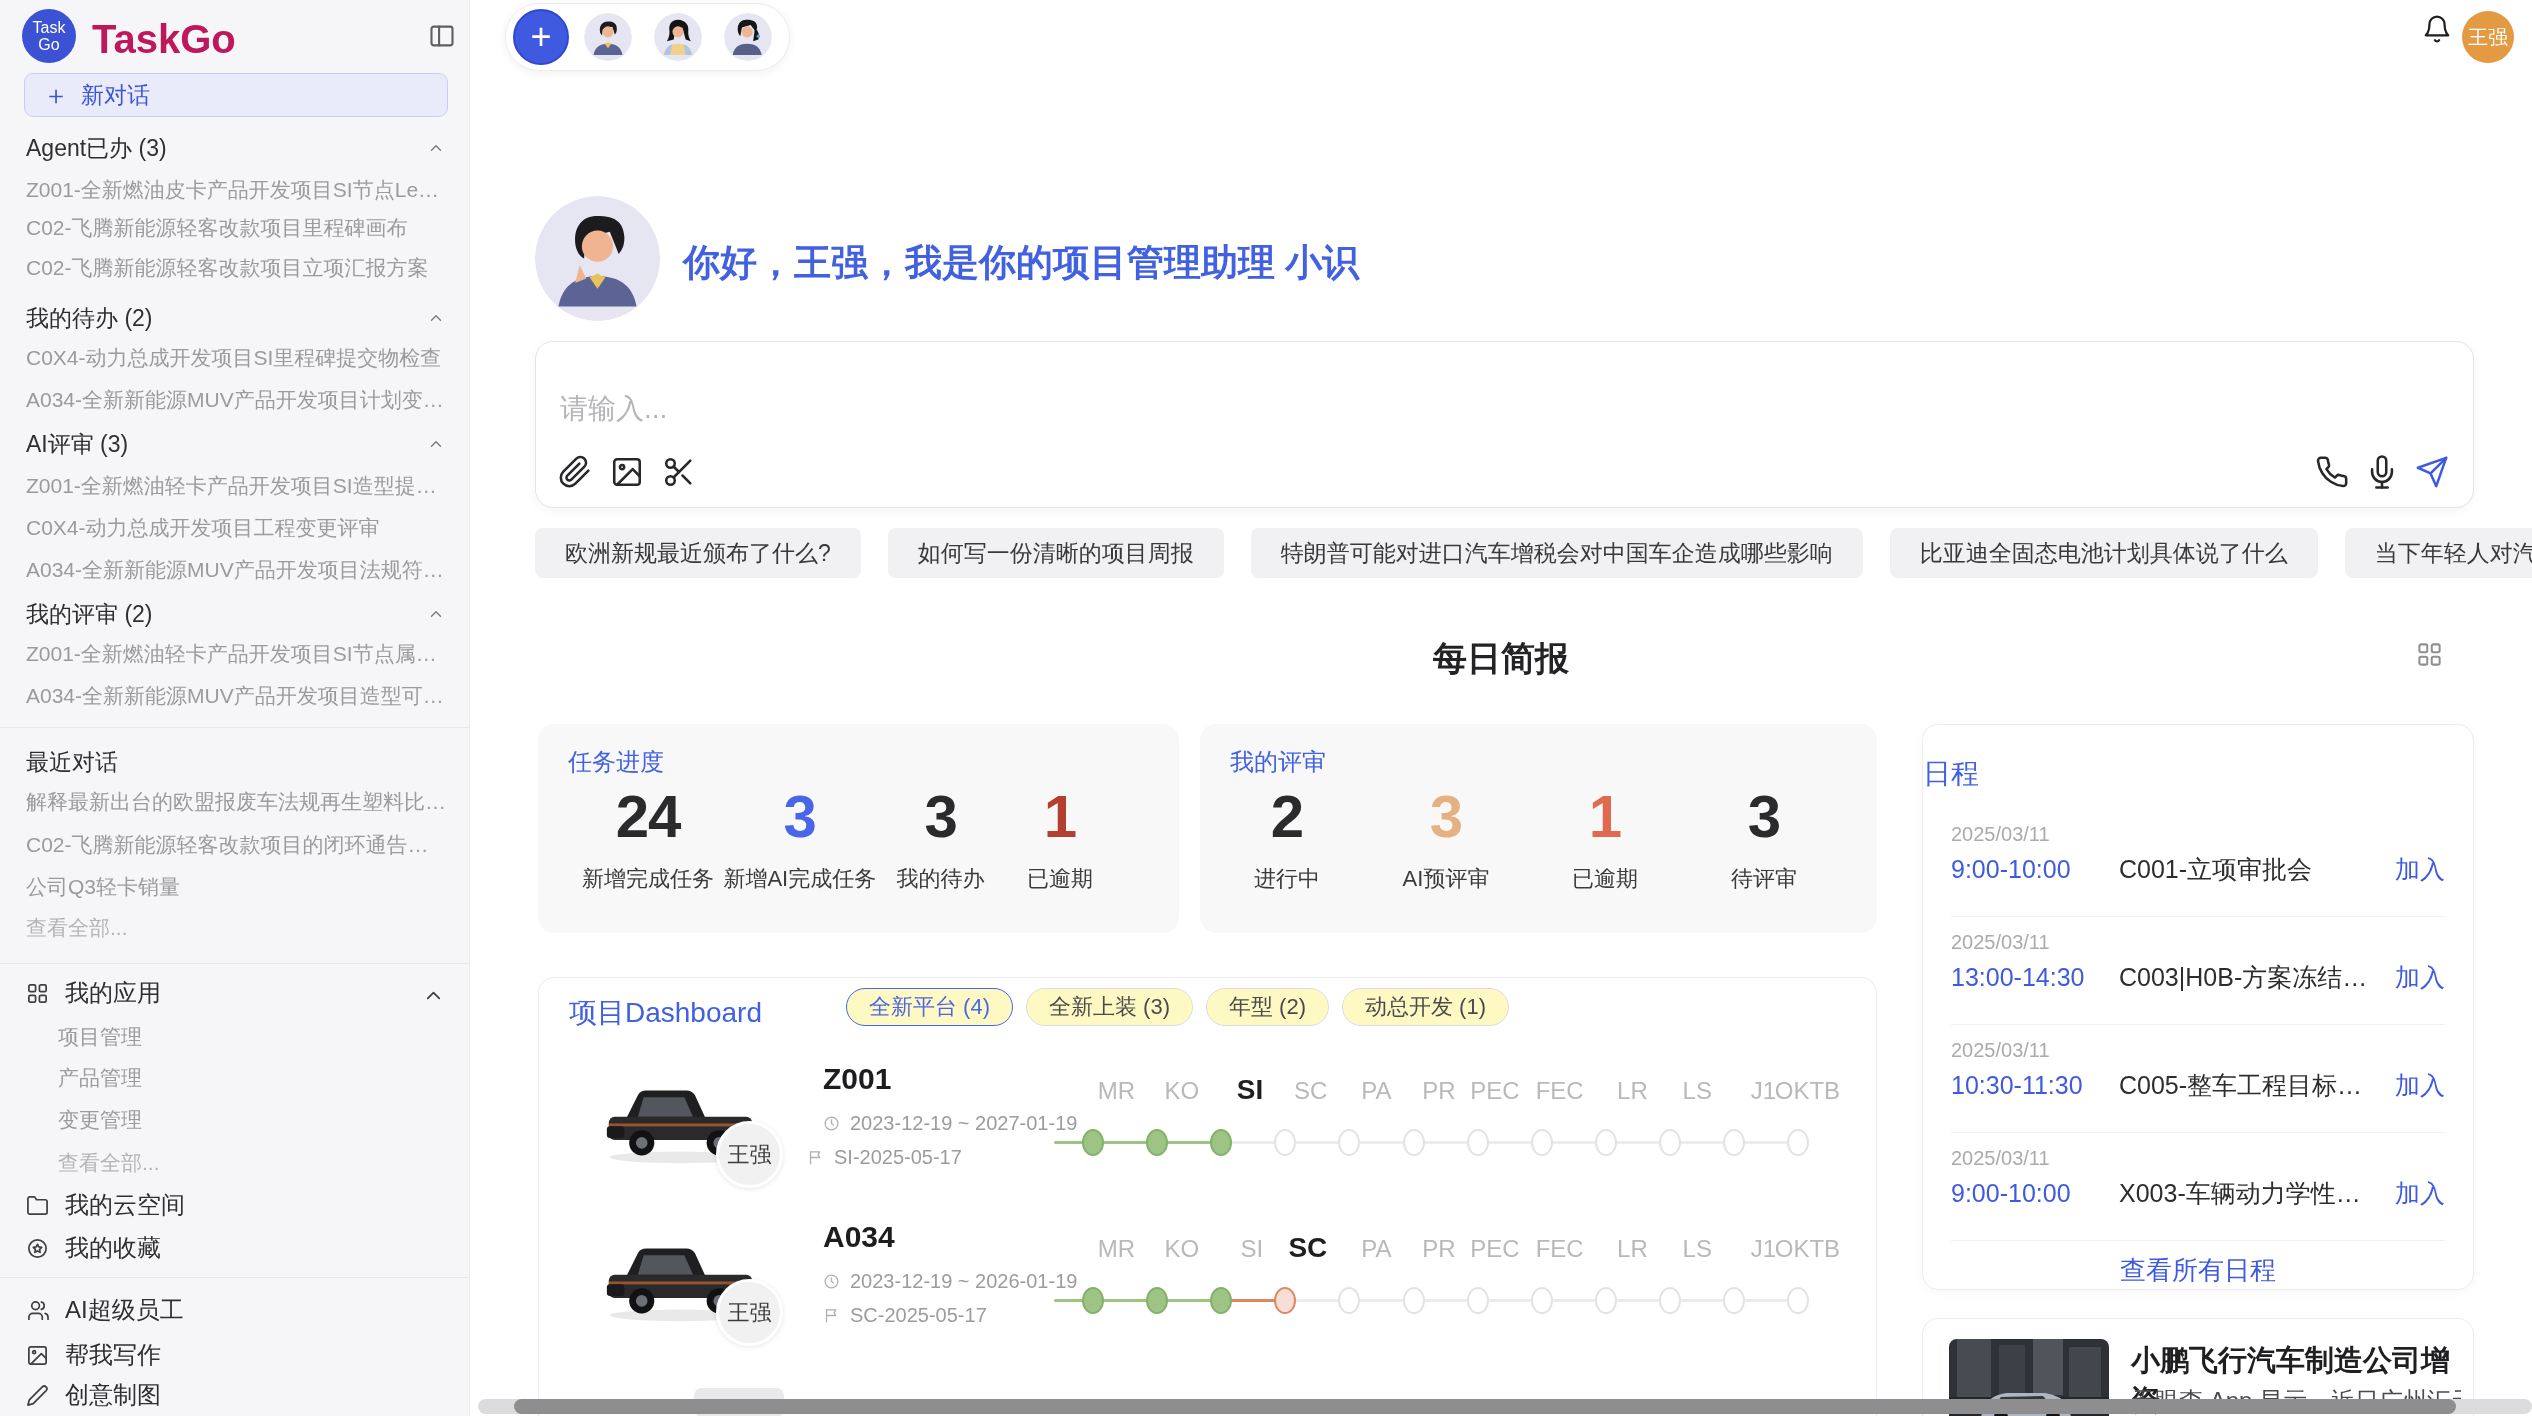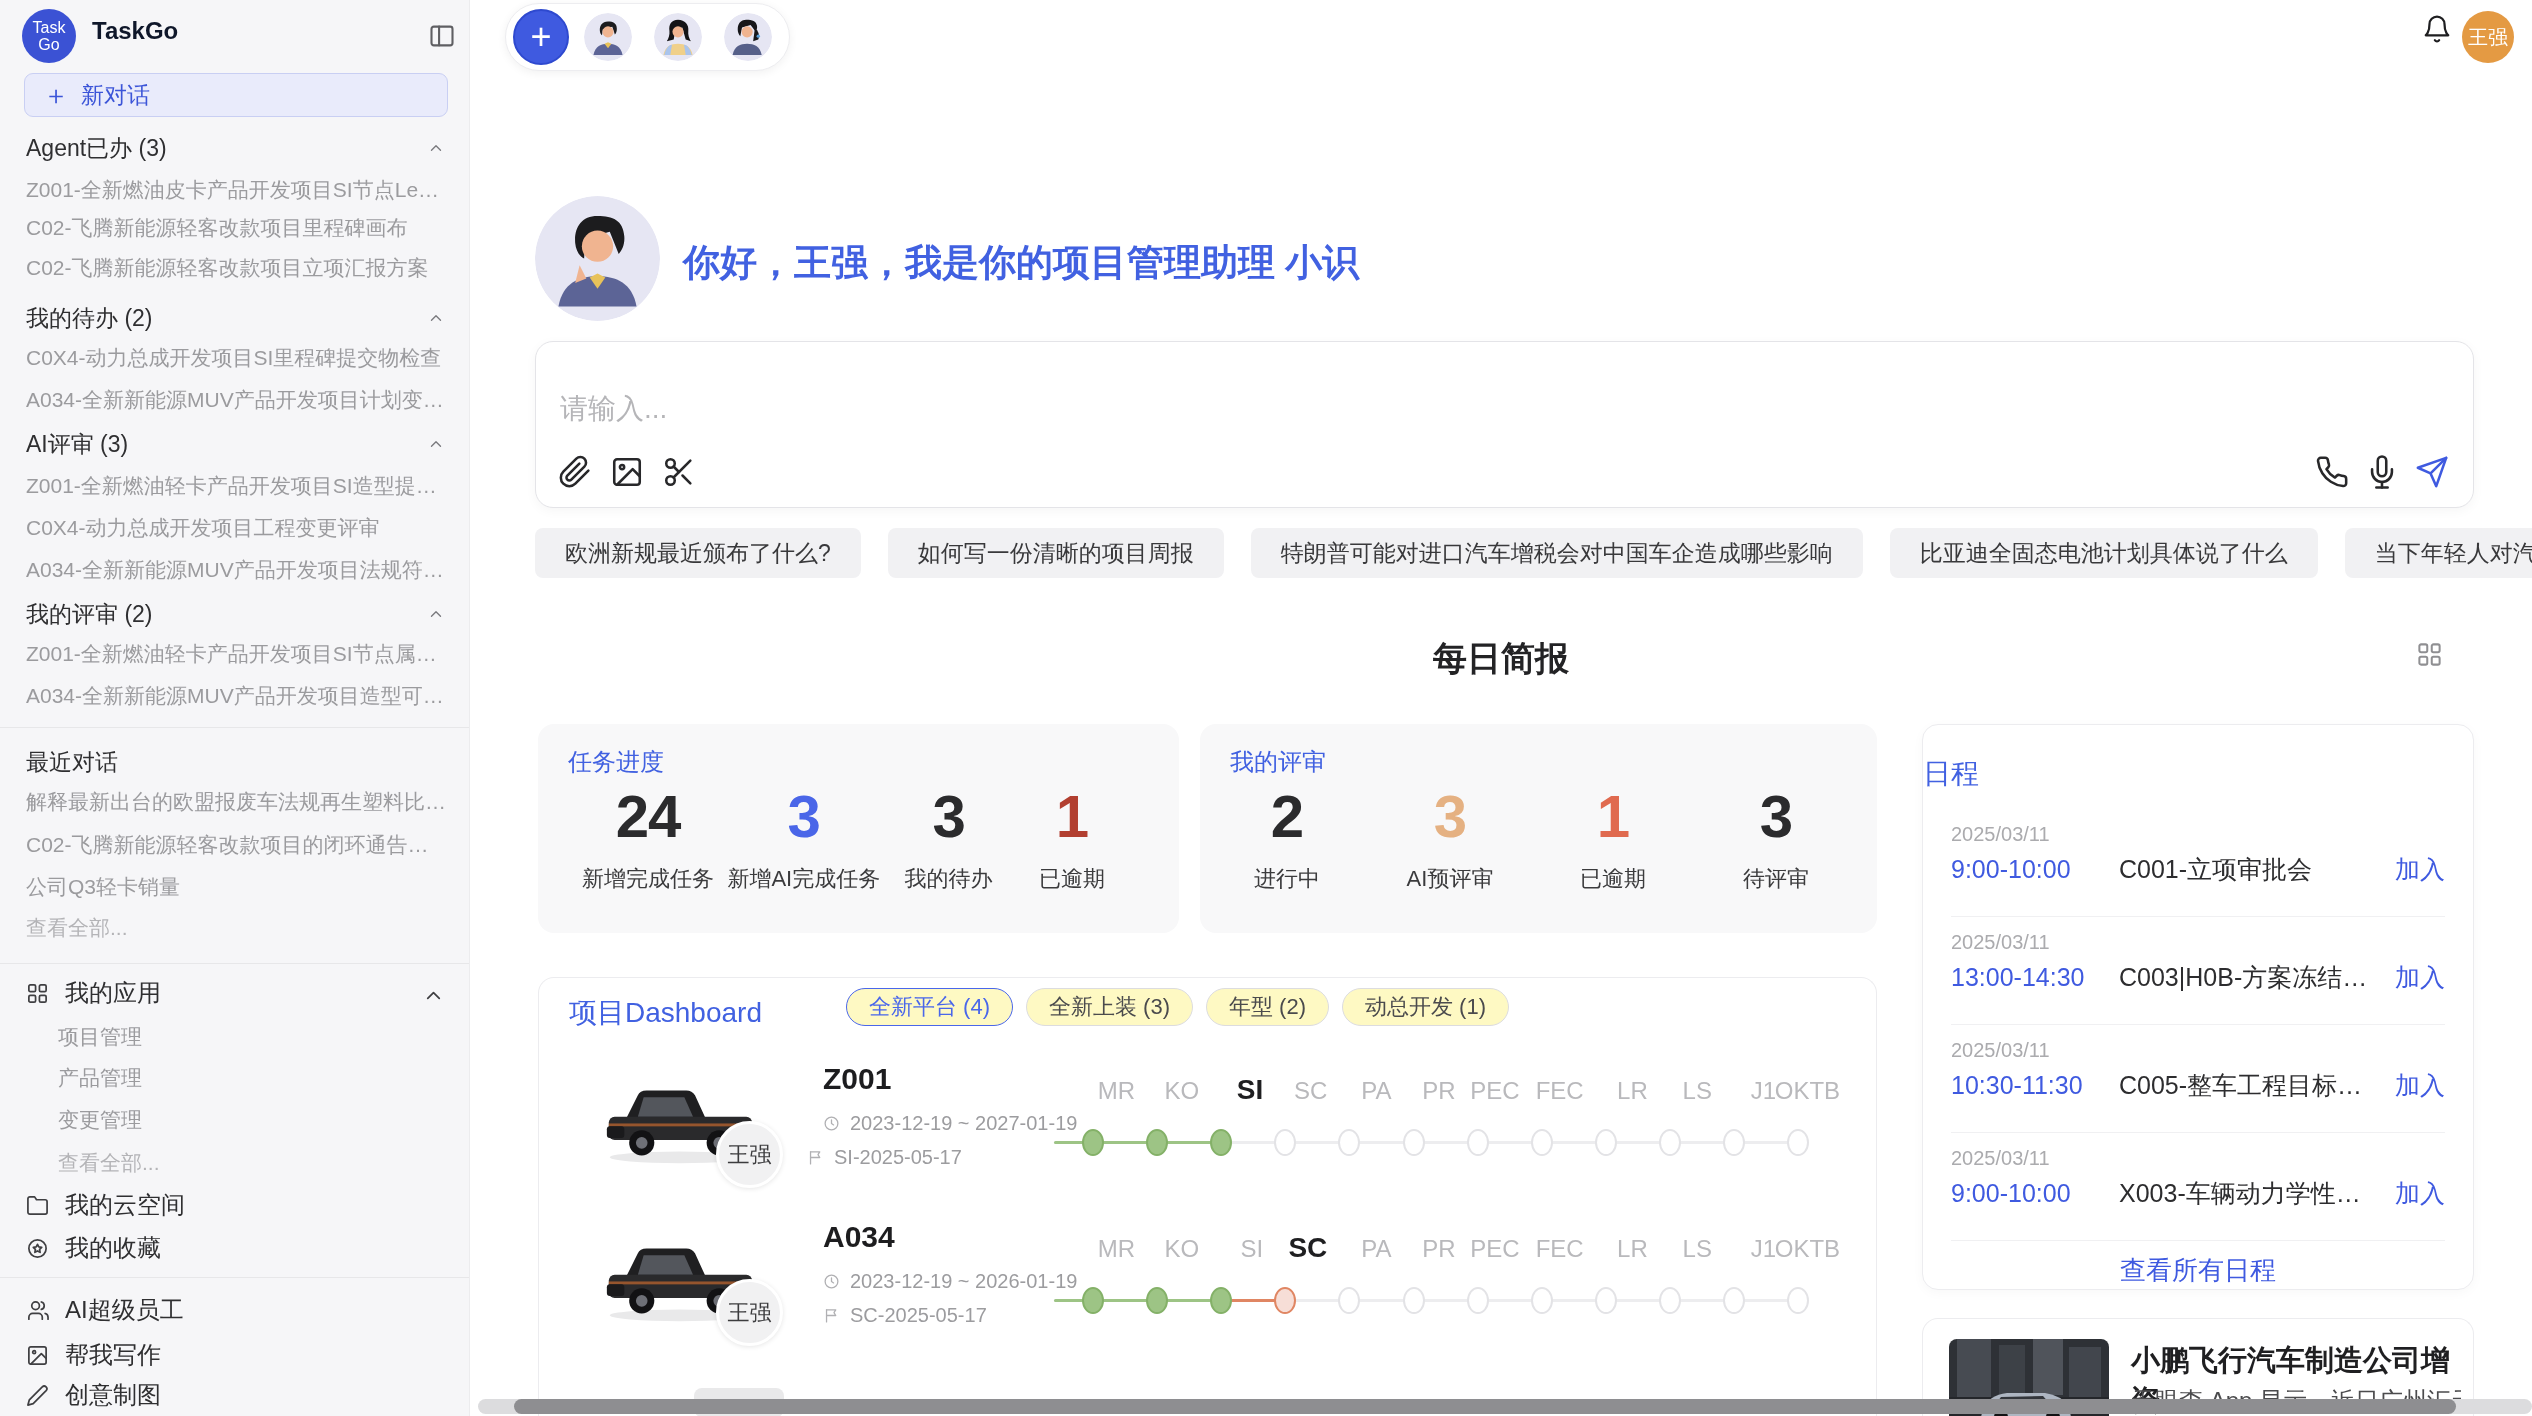--- a/index.html
+++ b/index.html
@@ -15,21 +15,21 @@
   .s-item { font-size:21px; color:#9b9b9e; cursor:pointer; }
   .s-item.muted { color:#b4b4b7; }
   .s-sub { left:58px; }
   .s-nav { font-size:24px; color:#2f2f31; display:flex; align-items:center; gap:16px; }
   .s-nav svg { width:23px; height:23px; stroke:#3f3f42; }
   .s-div { position:absolute; left:0; right:0; height:1px; background:#e7e7e9; }
   .chev { position:absolute; right:4px; top:50%; margin-top:-9px; width:18px; height:18px; stroke:#7a7a7e; }
   #logo-circle { position:absolute; left:22px; top:9px; width:54px; height:54px; border-radius:50%;
     background:#3b52d4; color:#fff; display:flex; flex-direction:column; align-items:center;
     justify-content:center; font-size:16px; line-height:17px; font-weight:500; }
-  #app-title { position:absolute; left:92px; top:17px; font-size:24px; font-weight:700; color:#0f172a; }
+  #app-title { position:absolute; left:92px; top:17px; font-size:40px; font-weight:700; color:#be185d; }
   #collapse-btn { position:absolute; left:428px; top:22px; width:28px; height:28px; stroke:#5f5f63; cursor:pointer; }
   #new-chat { position:absolute; left:24px; top:73px; width:424px; height:44px; border-radius:9px;
     background:#e9ebfb; border:1px solid #c9cff3; color:#3c55d8; font-size:23px;
     display:flex; align-items:center; padding-left:18px; gap:12px; cursor:pointer; }
   #new-chat .plus { font-size:26px; font-weight:400; }
 
   
   #topbar-pill { position:absolute; left:505px; top:3px; width:285px; height:68px; background:#fff;
     border:1px solid #ededf0; border-radius:34px; box-shadow:0 2px 10px rgba(0,0,0,.06); }
   #add-agent { position:absolute; left:7px; top:5px; width:56px; height:56px; border-radius:50%;
@@ -65,21 +65,21 @@
   
   #briefing-title { position:absolute; left:470px; top:636px; width:2062px; text-align:center;
     font-size:34px; font-weight:700; color:#232325; }
   #briefing-grid { position:absolute; left:2416px; top:641px; width:27px; height:27px; cursor:pointer; }
   #briefing-grid svg { width:27px; height:27px; stroke:#8f8f92; }
 
   .stat-card { position:absolute; top:724px; height:209px; background:#f8f8f9; border-radius:16px; }
   #stat-card-0 { left:538px; width:641px; }
   #stat-card-1 { left:1200px; width:677px; }
   .stat-title { position:absolute; left:30px; top:22px; font-size:24px; color:#4161e1; }
-  .stat-row { position:absolute; left:0; right:0; top:60px; display:flex; justify-content:space-between; }
+  .stat-row { position:absolute; left:0; right:12px; top:60px; display:flex; justify-content:space-between; }
   #stat-card-0 .stat-row { padding:0 52px 0 44px; }
   #stat-card-1 .stat-row { padding:0 46px 0 32px; }
   .stat-col { text-align:center; min-width:110px; }
   .stat-num { font-size:60px; font-weight:600; letter-spacing:-1px; line-height:66px; }
   .stat-label { margin-top:14px; font-size:22px; color:#3b3b3d; }
 
   
   #schedule { position:absolute; left:1922px; top:724px; width:552px; height:566px; background:#fff;
     border:1.5px solid #ececef; border-radius:16px; box-shadow:0 3px 12px rgba(0,0,0,.03); }
   #schedule-title { position:absolute; left:0; right:0; top:30px; font-size:28px; color:#4161e1; }

